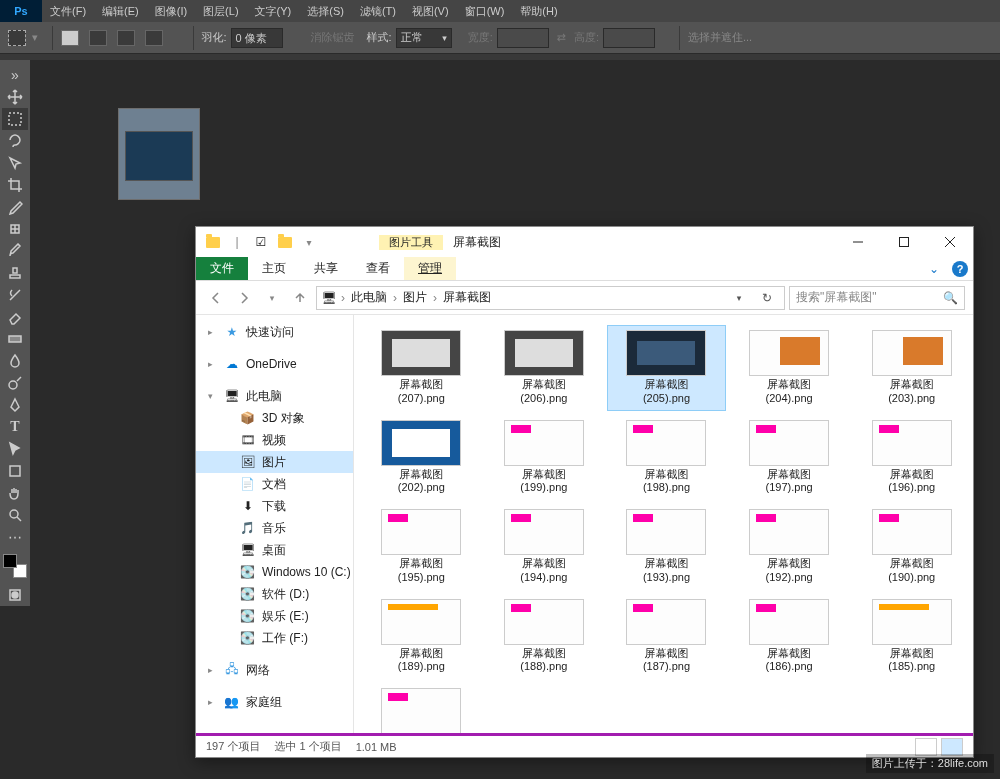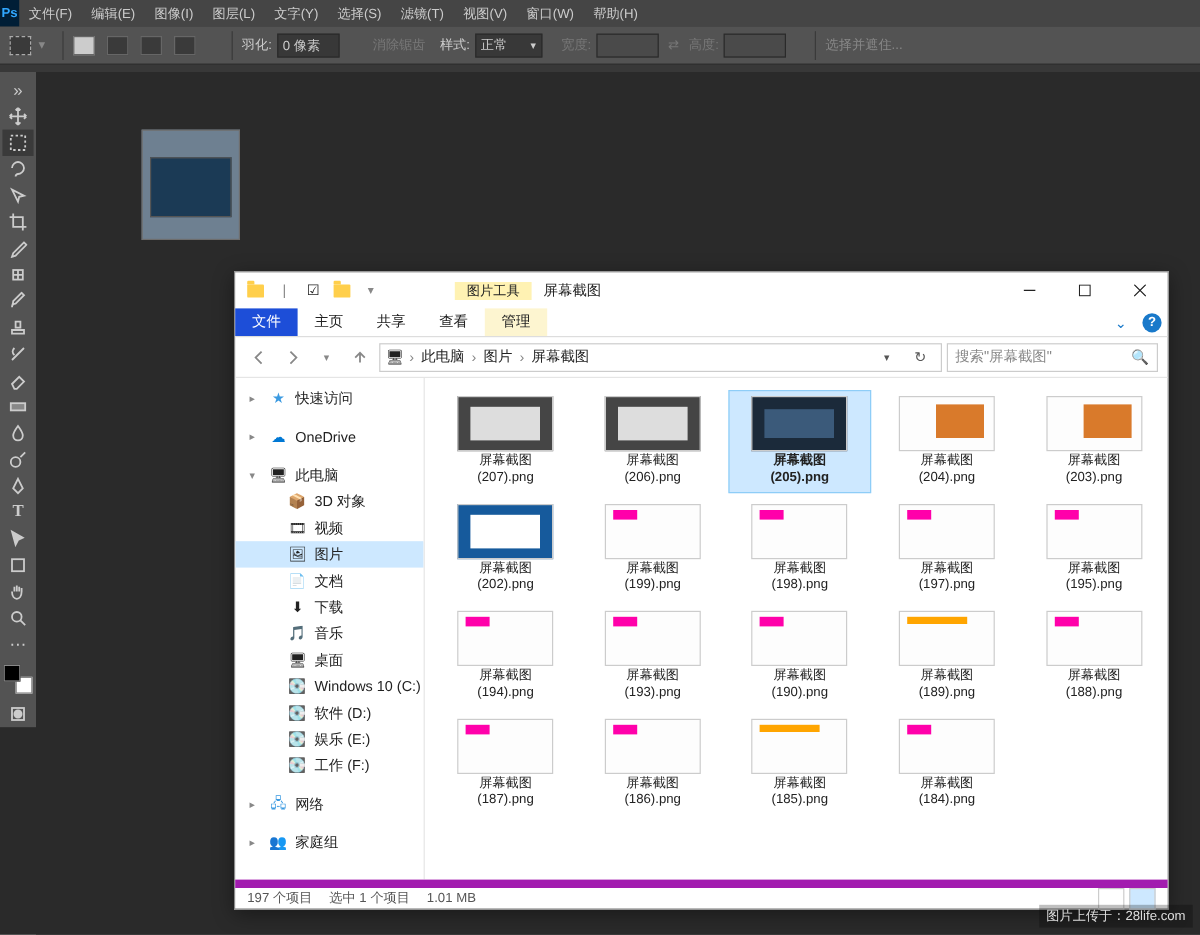--- a/index.html
+++ b/index.html
@@ -1,20 +1,20 @@
 <!DOCTYPE html>
 <html><head>
 <meta charset="utf-8">
 <style>
 * { margin:0; padding:0; box-sizing:border-box; font-family:"Microsoft YaHei","Segoe UI",sans-serif; }
 body { width:1000px; height:779px; background:#2a2a2a; overflow:hidden; position:relative; }
 
 
 .ps-menubar { height:22px; background:#454545; display:flex; align-items:center; font-size:11px; color:#ccc; }
-.ps-logo { width:16px; height:22px; background:#001e36; color:#31a8ff; display:flex; align-items:center; justify-content:center; font-weight:bold; font-size:11px; }
+.ps-logo { width:42px; height:22px; background:#001e36; color:#31a8ff; display:flex; align-items:center; justify-content:center; font-weight:bold; font-size:11px; }
 .ps-menubar .menu-item { padding:0 8px; cursor:default; }
 
 
 .ps-options { height:32px; background:#535353; display:flex; align-items:center; font-size:11px; color:#ccc; padding:0 8px; border-bottom:1px solid #2a2a2a; }
 .opt-icon { width:18px; height:16px; margin-right:6px; background:#3a3a3a; border:1px solid #666; }
 .opt-group { display:flex; align-items:center; margin-right:16px; gap:4px; }
 .opt-sep { width:1px; height:24px; background:#3a3a3a; margin:0 8px; }
 .opt-input { background:#383838; border:1px solid #2a2a2a; color:#ccc; font-size:11px; padding:2px 4px; width:52px; height:20px; }
 .opt-dd { background:#383838; border:1px solid #2a2a2a; color:#ccc; font-size:11px; padding:2px 4px; width:56px; height:20px; display:flex; align-items:center; justify-content:space-between; }
 
@@ -38,22 +38,22 @@
 .ex-title-left { display:flex; align-items:center; gap:2px; padding-left:6px; }
 .qat-btn { width:22px; height:22px; display:flex; align-items:center; justify-content:center; }
 .ctx-tab-group { margin-left:59px; display:flex; flex-direction:column; align-items:center; }
 .ctx-label { background:#fff2b3; font-size:11px; padding:0px 10px; }
 .win-ctrl { margin-left:auto; display:flex; }
 .win-btn { width:46px; height:30px; display:flex; align-items:center; justify-content:center; }
 .win-btn svg { width:10px; height:10px; stroke:#222; stroke-width:1; fill:none; }
 
 .ex-ribbon-tabs { height:24px; display:flex; align-items:stretch; border-bottom:1px solid #ddd; }
 .rtab { padding:0 14px; display:flex; align-items:center; font-size:12px; }
-.rtab.file { background:#1d4ed8; color:#fff; }
-.rtab.context { background:#fdf5d0; }
+.rtab.file { background:#15803d; color:#fff; }
+.rtab.context { background:#fdf5d0;text-decoration:underline; }
 .rtab-spacer { flex:1; }
 .rtab-help { width:26px; display:flex; align-items:center; justify-content:center; }
 .help-circle { width:16px; height:16px; border-radius:50%; background:#1979ca; color:#fff; display:flex; align-items:center; justify-content:center; font-size:11px; font-weight:bold; }
 .rtab-expand { width:26px; display:flex; align-items:center; justify-content:center; color:#1979ca; }
 
 .ex-addr { height:34px; display:flex; align-items:center; padding:0 8px; gap:4px; border-bottom:1px solid #e5e5e5; }
 .nav-btn { width:24px; height:24px; display:flex; align-items:center; justify-content:center; color:#888; }
 .nav-btn svg { width:14px; height:14px; stroke:#888; stroke-width:1.5; fill:none; }
 .addr-box { flex:1; height:24px; border:1px solid #ccc; display:flex; align-items:center; padding:0 4px; gap:2px; }
 .addr-seg { padding:0 2px; display:flex; align-items:center; }
@@ -68,35 +68,35 @@
 .nav-item.sel { background:#cde8ff; }
 .nav-caret { width:10px; color:#888; font-size:9px; }
 .nav-icon { width:16px; height:14px; display:flex; align-items:center; justify-content:center; }
 .folder { width:14px; height:11px; background:#ffcf4b; border-radius:1px; position:relative; }
 .folder::before { content:""; position:absolute; top:-3px; left:0; width:6px; height:3px; background:#ffcf4b; border-radius:1px 1px 0 0; }
 .nav-spacer { height:10px; }
 
 .ex-content { flex:1; overflow:hidden; padding:10px 2px 4px 8px; }
 .grid { display:grid; grid-template-columns:repeat(5,1fr); gap:4px 4px; }
 .file-item { display:flex; flex-direction:column; align-items:center; padding:4px 2px; border:1px solid transparent; }
-.file-item.sel { background:#cde8ff; border-color:#8ecdf7;font-weight:bold; }
+.file-item.sel { background:#cde8ff; border-color:#8ecdf7; }
 .thumb { width:80px; height:46px; border:1px solid #ccc; background:#fdfdfd; position:relative; overflow:hidden; }
 .thumb.dark { background:#1b2a3a; }
 .thumb.dark::after { content:""; position:absolute; left:10px; top:10px; right:10px; bottom:10px; background:#3b5a7a; }
 .thumb.gray { background:#454545; }
 .thumb.gray::after { content:""; position:absolute; left:10px; top:8px; right:10px; bottom:8px; background:#ddd; }
 .thumb.desk-orange::after { content:""; position:absolute; left:30px; top:6px; width:40px; height:28px; background:#d97a2b; }
 .thumb.win10 { background:#165a9c; }
 .thumb.win10::after { content:""; position:absolute; left:10px; top:8px; right:10px; bottom:8px; background:#fff; }
 .thumb.pink::after { content:""; position:absolute; inset:0; background:linear-gradient(#d48, #f9c); }
 .thumb.light::after { content:""; position:absolute; left:6px; top:4px; width:20px; height:8px; background:#f0a; }
 .thumb.light2::after { content:""; position:absolute; left:6px; top:4px; width:50px; height:6px; background:#ffa500; }
 .fname { font-size:11px; text-align:center; line-height:1.25; margin-top:2px; max-width:90px; }
 
-.ex-status { height:24px; border-top:7px solid #a21caf; display:flex; align-items:center; padding:0 10px; gap:14px; font-size:11px; color:#555; }
+.ex-status { height:24px; border-top:3px solid #a21caf; display:flex; align-items:center; padding:0 10px; gap:14px; font-size:11px; color:#555; }
 .ex-status .right { margin-left:auto; display:flex; gap:4px; }
 .view-btn { width:22px; height:18px; border:1px solid #ccc; }
 
 .watermark { position:absolute; right:6px; bottom:6px; font-size:11px; color:#ddd; background:rgba(0,0,0,.25); padding:2px 6px; }
 </style>
 </head>
 <body>
 
 <div class="ps-menubar">
   <div class="ps-logo">Ps</div>
@@ -478,29 +478,37 @@
           <div class="file-item">
             <div class="thumb light"></div>
             <div class="fname">屏幕截图 (198).png</div>
           </div>
           <div class="file-item">
             <div class="thumb light"></div>
             <div class="fname">屏幕截图 (197).png</div>
           </div>
           <div class="file-item">
             <div class="thumb light"></div>
+            <div class="fname">屏幕截图 (196).png</div>
+          </div>
+          <div class="file-item">
+            <div class="thumb light"></div>
             <div class="fname">屏幕截图 (195).png</div>
           </div>
           <div class="file-item">
             <div class="thumb light"></div>
             <div class="fname">屏幕截图 (194).png</div>
           </div>
           <div class="file-item">
             <div class="thumb light"></div>
             <div class="fname">屏幕截图 (193).png</div>
+          </div>
+          <div class="file-item">
+            <div class="thumb light"></div>
+            <div class="fname">屏幕截图 (192).png</div>
           </div>
           <div class="file-item">
             <div class="thumb light"></div>
             <div class="fname">屏幕截图 (190).png</div>
           </div>
           <div class="file-item">
             <div class="thumb light2"></div>
             <div class="fname">屏幕截图 (189).png</div>
           </div>
           <div class="file-item">

